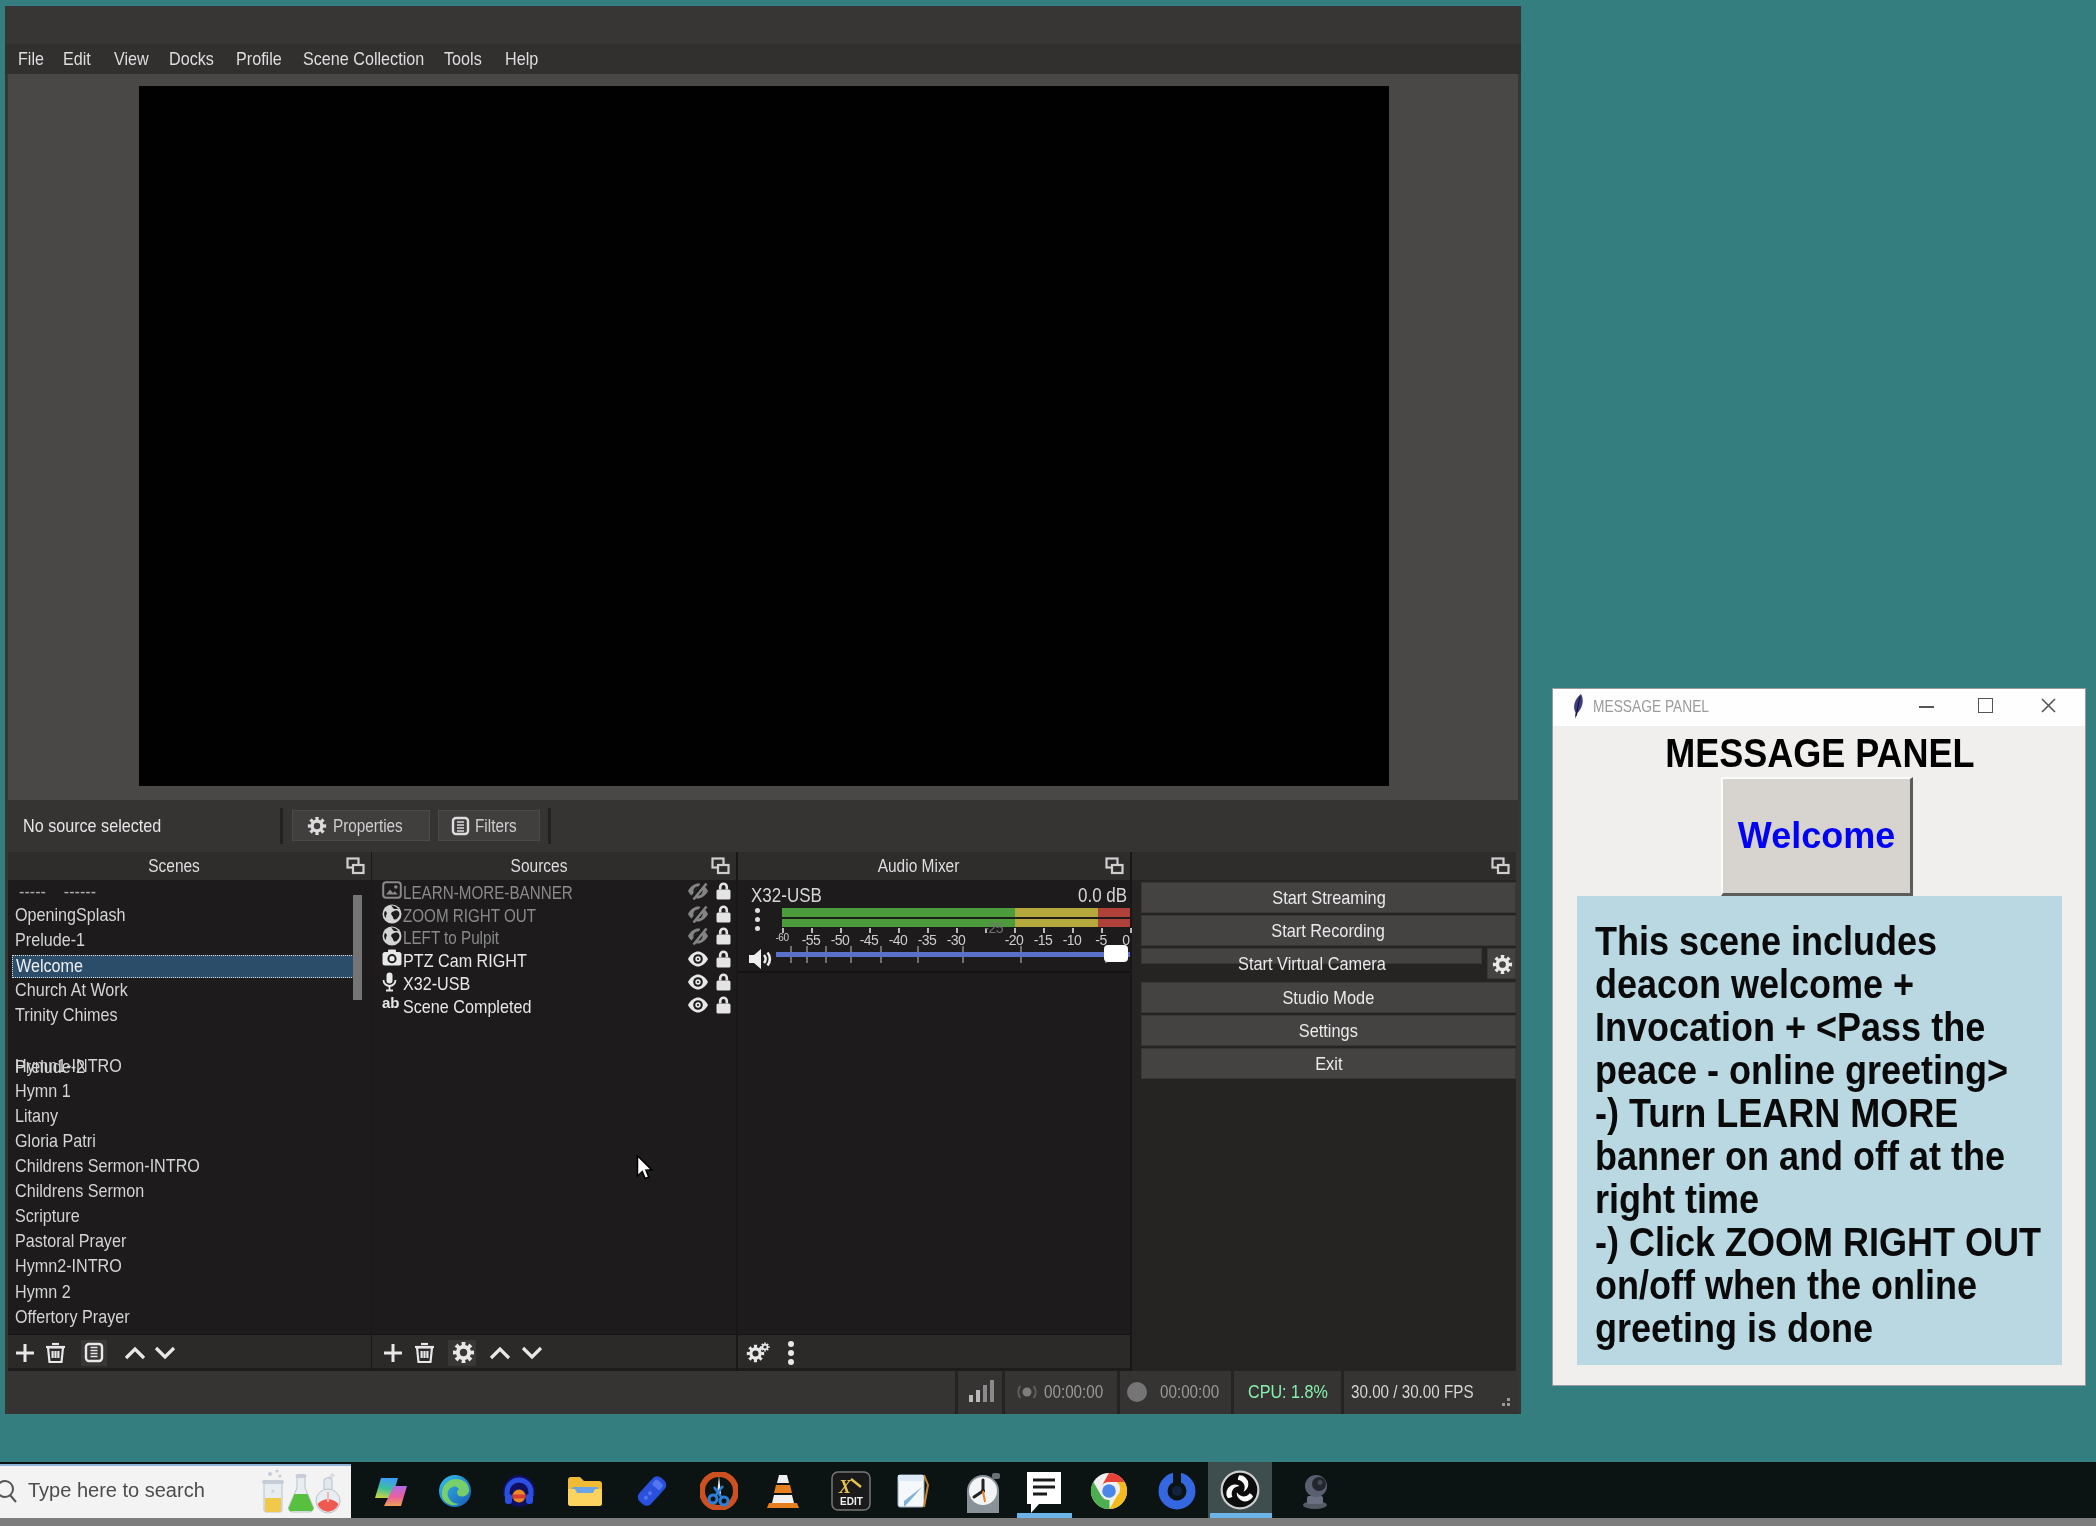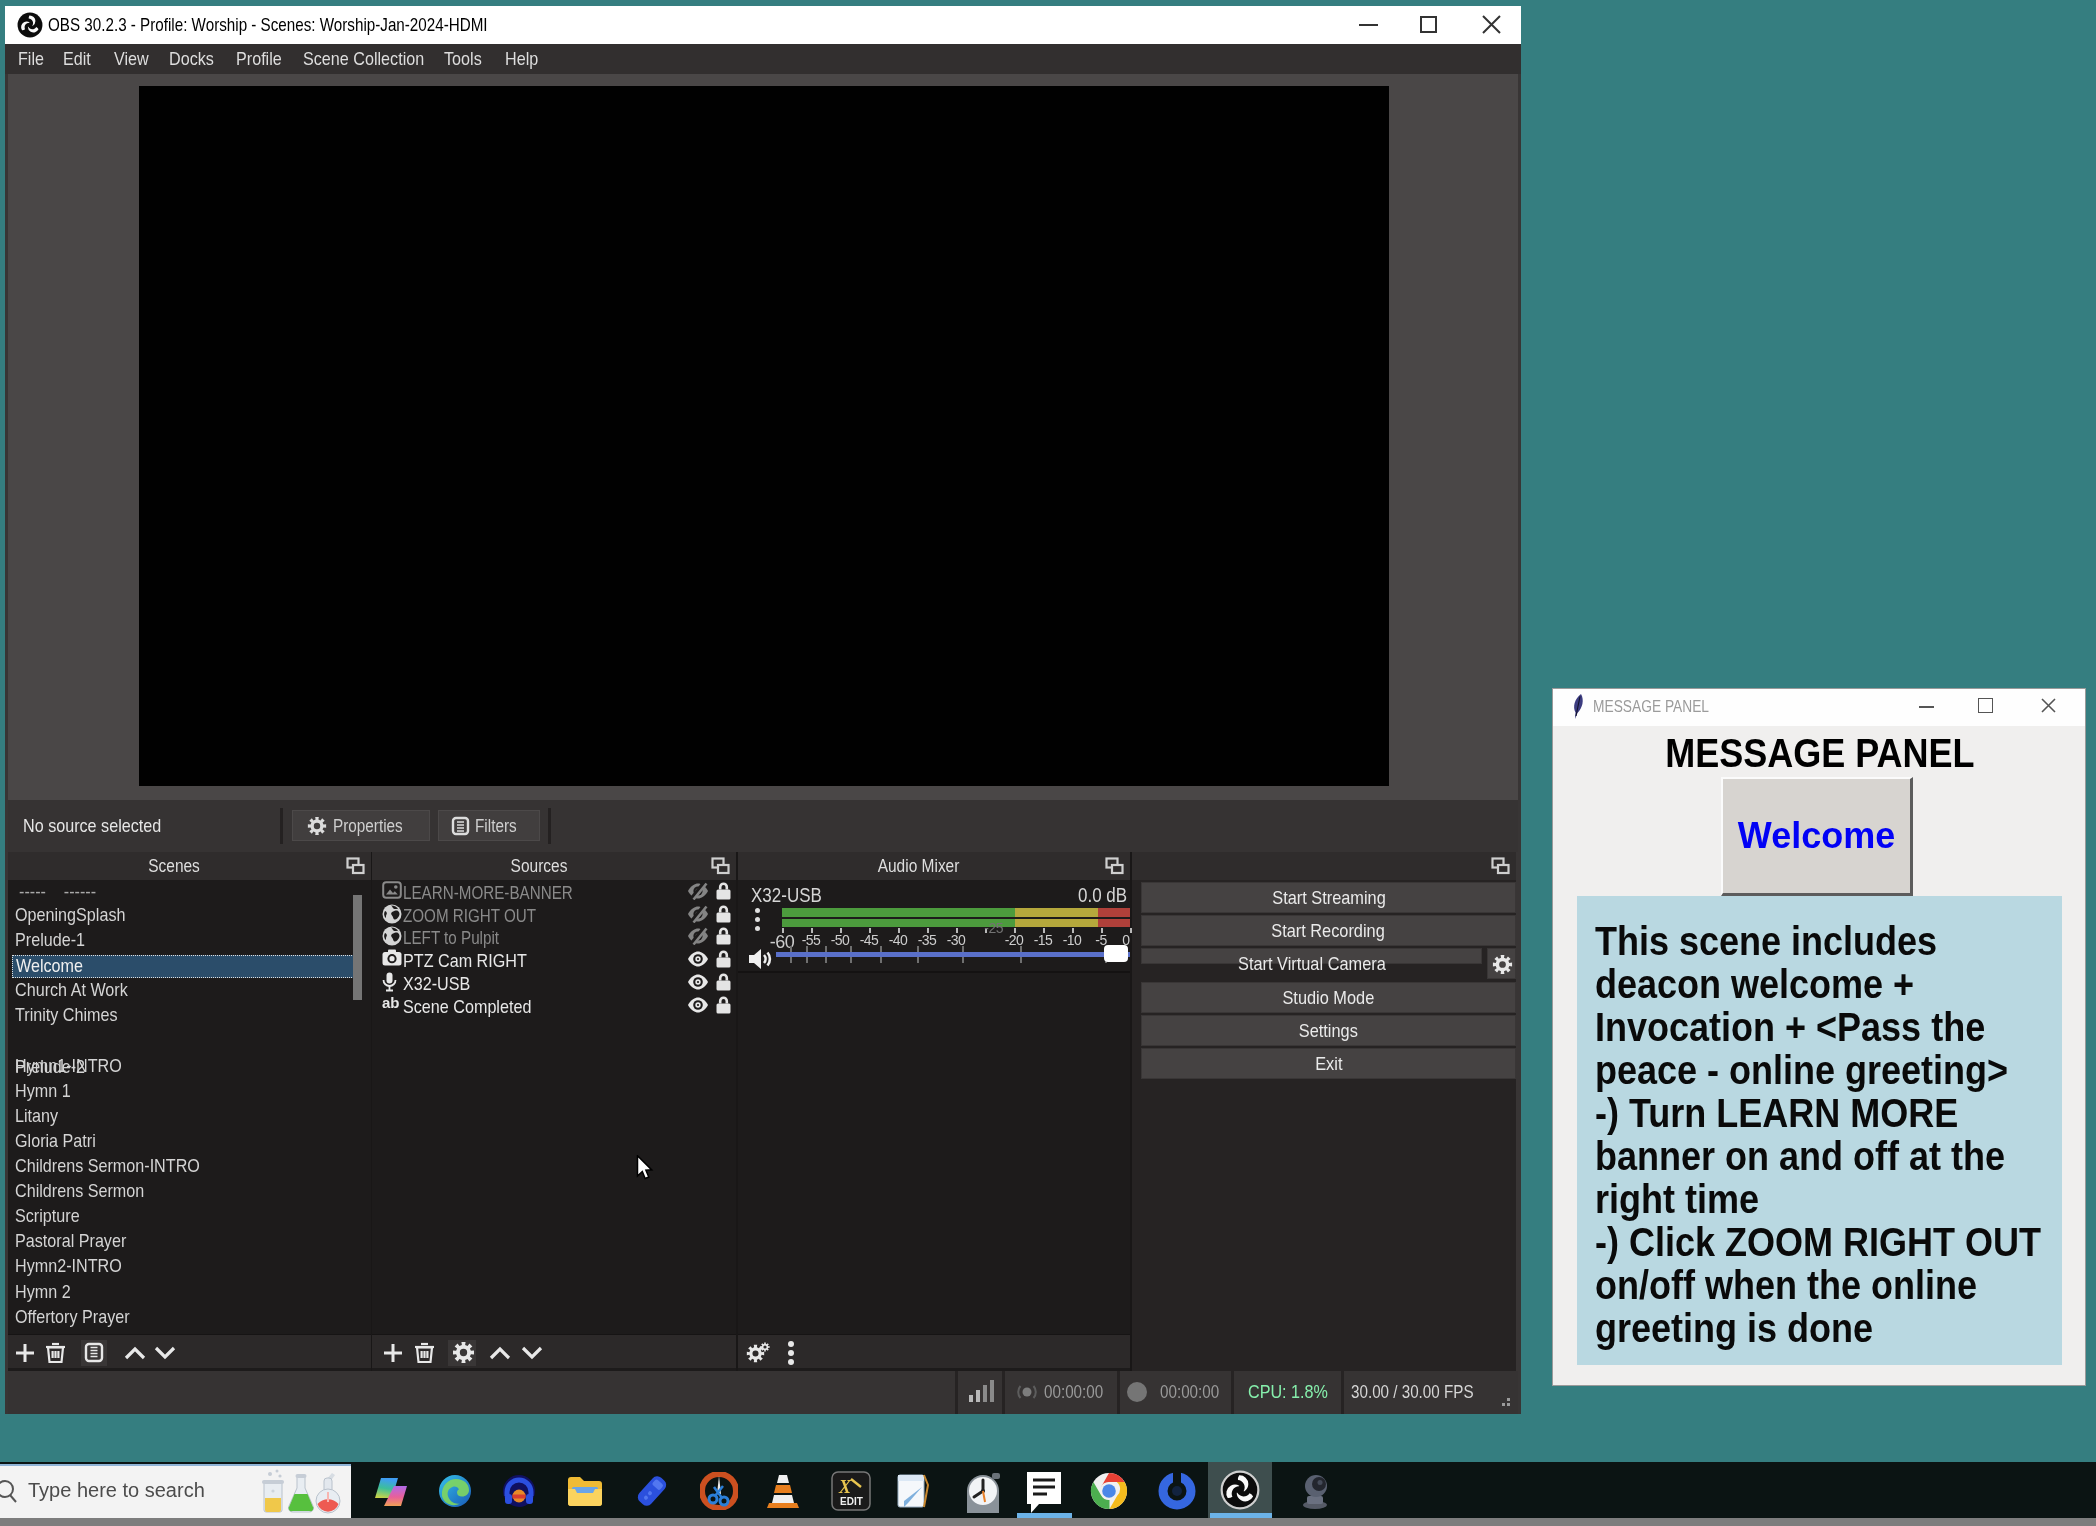--- a/index.html
+++ b/index.html
@@ -8,39 +8,20 @@
   .abs { position:absolute; }
   .t { display:inline-block; transform:scaleX(0.85); transform-origin:0 50%; white-space:nowrap; }
   .t8 { display:inline-block; transform:scaleX(0.8); transform-origin:0 50%; white-space:nowrap; }
   .tc { display:inline-block; transform:scaleX(0.86); transform-origin:50% 50%; white-space:nowrap; }
 </style>
 </head>
 <body>
 
 <div class="abs" id="obswin" style="left:5px;top:6px;width:1516px;height:1408px;background:#383535;">
 
-  <div class="abs" style="left:0;top:0;width:1516px;height:38px;background:#ffffff;">
-    <svg class="abs" style="left:12px;top:6px;" width="26" height="26" viewBox="0 0 24 24">
-      <circle cx="12" cy="12" r="11.5" fill="#0c0c0c"></circle>
-      <g fill="#fafafa">
-        <g id="ob1">
-            <path d="M11.5 3.2 a5.2 5.2 0 0 1 5.5 5.2 a5.2 5.2 0 0 1 -2.6 4.5 l-0.2 -0.35 a4.3 4.3 0 0 0 -3.4 -6.5 a4.3 4.3 0 0 1 0.7 -2.85z"></path>
-          </g>
-        <use href="#ob1" transform="rotate(120 12 12)"></use>
-        <use href="#ob1" transform="rotate(240 12 12)"></use>
-      </g>
-    </svg>
-    <div class="abs" style="left:43px;top:8px;font-size:19px;color:#000;"><span class="t8">OBS 30.2.3 - Profile: Worship - Scenes: Worship-Jan-2024-HDMI</span></div>
-
-    <div class="abs" style="left:1354px;top:18px;width:19px;height:2px;background:#333;"></div>
-    <div class="abs" style="left:1415px;top:10px;width:17px;height:17px;border:2px solid #333;"></div>
-    <svg class="abs" style="left:1477px;top:9px;" width="19" height="19" viewBox="0 0 19 19">
-        <path d="M1 1 L18 18 M18 1 L1 18" stroke="#333" stroke-width="2"></path>
-      </svg>
-  </div>
 
   <div class="abs" style="left:0;top:38px;width:1516px;height:30px;background:#322f2f;color:#dedede;font-size:19px;">
     <span class="abs" style="left:13px;top:4px;"><span class="t">File</span></span>
     <span class="abs" style="left:58px;top:4px;"><span class="t">Edit</span></span>
     <span class="abs" style="left:109px;top:4px;"><span class="t">View</span></span>
     <span class="abs" style="left:164px;top:4px;"><span class="t">Docks</span></span>
     <span class="abs" style="left:231px;top:4px;"><span class="t">Profile</span></span>
     <span class="abs" style="left:298px;top:4px;"><span class="t">Scene Collection</span></span>
     <span class="abs" style="left:439px;top:4px;"><span class="t">Tools</span></span>
     <span class="abs" style="left:500px;top:4px;"><span class="t">Help</span></span>
@@ -298,21 +279,21 @@
         <div class="abs" style="left:189px;top:76px;width:2px;height:5px;background:#b9b9b9;"></div>
         <div class="abs" style="left:218px;top:76px;width:2px;height:5px;background:#b9b9b9;"></div>
         <div class="abs" style="left:247px;top:76px;width:2px;height:5px;background:#b9b9b9;"></div>
         <div class="abs" style="left:276px;top:76px;width:2px;height:5px;background:#b9b9b9;"></div>
         <div class="abs" style="left:305px;top:76px;width:2px;height:5px;background:#b9b9b9;"></div>
         <div class="abs" style="left:334px;top:76px;width:2px;height:5px;background:#b9b9b9;"></div>
         <div class="abs" style="left:363px;top:76px;width:2px;height:5px;background:#b9b9b9;"></div>
         <div class="abs" style="left:392px;top:76px;width:2px;height:5px;background:#b9b9b9;"></div>
       </div>
     <div class="abs" id="meterlabels" style="left:0;top:0;font-size:15px;color:#cdcdcd;">
-        <div class="abs" style="left:26px;top:80px;width:36px;text-align:center;font-size:18px;color:#cdcdcd;letter-spacing:-0.5px;">-60</div>
+        <div class="abs" style="left:26px;top:80px;width:36px;text-align:center;font-size:10px;color:#cdcdcd;letter-spacing:-0.5px;">-60</div>
         <div class="abs" style="left:55px;top:80px;width:36px;text-align:center;font-size:14px;color:#cdcdcd;letter-spacing:-0.5px;">-55</div>
         <div class="abs" style="left:84px;top:80px;width:36px;text-align:center;font-size:14px;color:#cdcdcd;letter-spacing:-0.5px;">-50</div>
         <div class="abs" style="left:113px;top:80px;width:36px;text-align:center;font-size:14px;color:#cdcdcd;letter-spacing:-0.5px;">-45</div>
         <div class="abs" style="left:142px;top:80px;width:36px;text-align:center;font-size:14px;color:#cdcdcd;letter-spacing:-0.5px;">-40</div>
         <div class="abs" style="left:171px;top:80px;width:36px;text-align:center;font-size:14px;color:#cdcdcd;letter-spacing:-0.5px;">-35</div>
         <div class="abs" style="left:200px;top:80px;width:36px;text-align:center;font-size:14px;color:#cdcdcd;letter-spacing:-0.5px;">-30</div>
         <div class="abs" style="left:229px;top:68px;width:36px;text-align:right;font-size:14px;color:#737373;letter-spacing:-0.5px;">-25</div>
         <div class="abs" style="left:258px;top:80px;width:36px;text-align:center;font-size:14px;color:#cdcdcd;letter-spacing:-0.5px;">-20</div>
         <div class="abs" style="left:287px;top:80px;width:36px;text-align:center;font-size:14px;color:#cdcdcd;letter-spacing:-0.5px;">-15</div>
         <div class="abs" style="left:316px;top:80px;width:36px;text-align:center;font-size:14px;color:#cdcdcd;letter-spacing:-0.5px;">-10</div>

